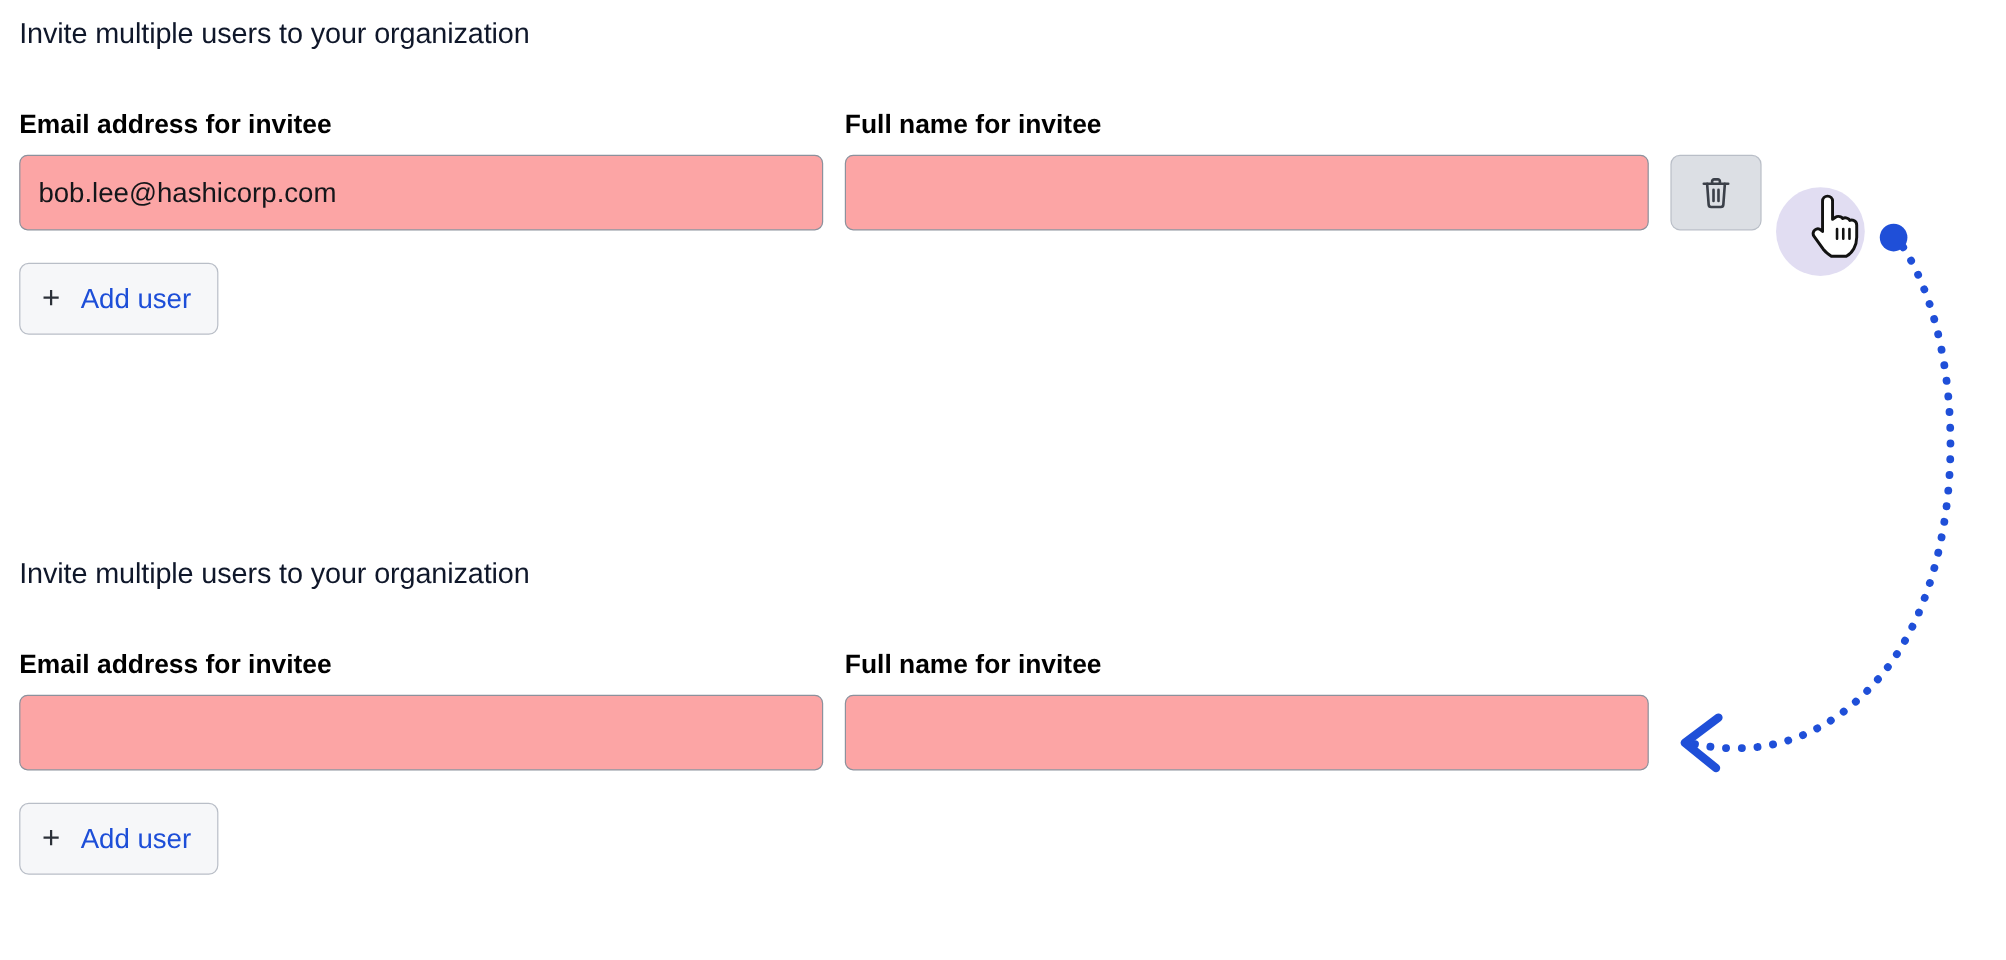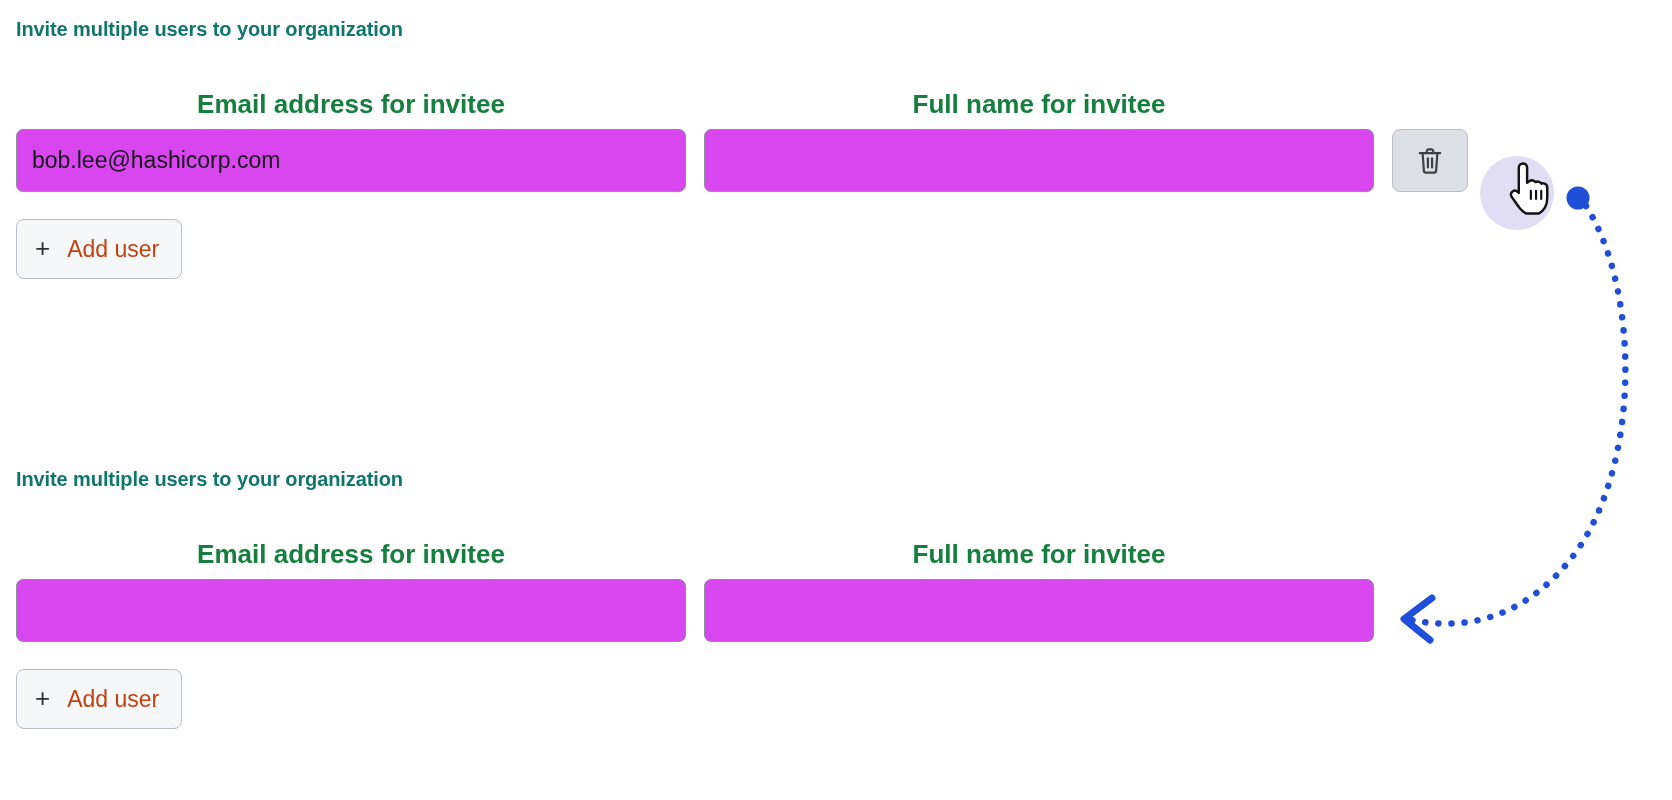--- a/index.html
+++ b/index.html
@@ -19,59 +19,58 @@
 
   .invite-block {
     position: absolute;
     left: 16px;
     width: 1640px;
   }
   #block-top { top: 14px; }
   #block-bottom { top: 464px; }
 
   .block-heading {
-    font-size: 20px;
-    font-weight: 700;
+    font-size: 24px;
+    font-weight: 400;
     line-height: 30px;
     letter-spacing: -0.1px;
-    color: #0f766e;
+    color: #0f172a;
     margin: 0 0 26px 0;
     white-space: nowrap;
   }
 
   .fields-row {
     display: flex;
     align-items: flex-end;
     gap: 18px;
   }
 
   .field {
     display: flex;
     flex-direction: column;
   }
   .field-email { width: 670px; }
   .field-name  { width: 670px; margin-top: 21px; }
 
   .field-label {
-    font-size: 26px;
+    font-size: 22px;
     font-weight: 700;
     line-height: 26px;
-    color: #15803d;
+    color: #000000;
     margin-bottom: 12px;
     white-space: nowrap;
-    text-align: center;
   }
 
   .text-input {
     box-sizing: border-box;
     width: 100%;
     height: 63px;
     border: 1.6px solid #8c919c;
     border-radius: 7px;
-    background: #d946ef;
+    background: #fca5a5;
     font-family: "Liberation Sans", sans-serif;
     font-size: 23px;
     color: #14161a;
     padding: 0 15px;
     outline: none;
   }
   .text-input::placeholder { color: #9aa0aa; }
 
   .delete-button {
     box-sizing: border-box;
@@ -106,21 +105,21 @@
   .add-user-button .plus-glyph {
     font-size: 26px;
     line-height: 1;
     color: #2b3038;
     font-weight: 400;
     display: block;
     margin-top: -2px;
   }
   .add-user-button .add-label {
     font-size: 23px;
-    color: #c2410c;
+    color: #1d4ed8;
     line-height: 1;
     white-space: nowrap;
   }
 
   
   #annotation-overlay {
     position: absolute;
     left: 0; top: 0;
     width: 1672px;
     height: 800px;

